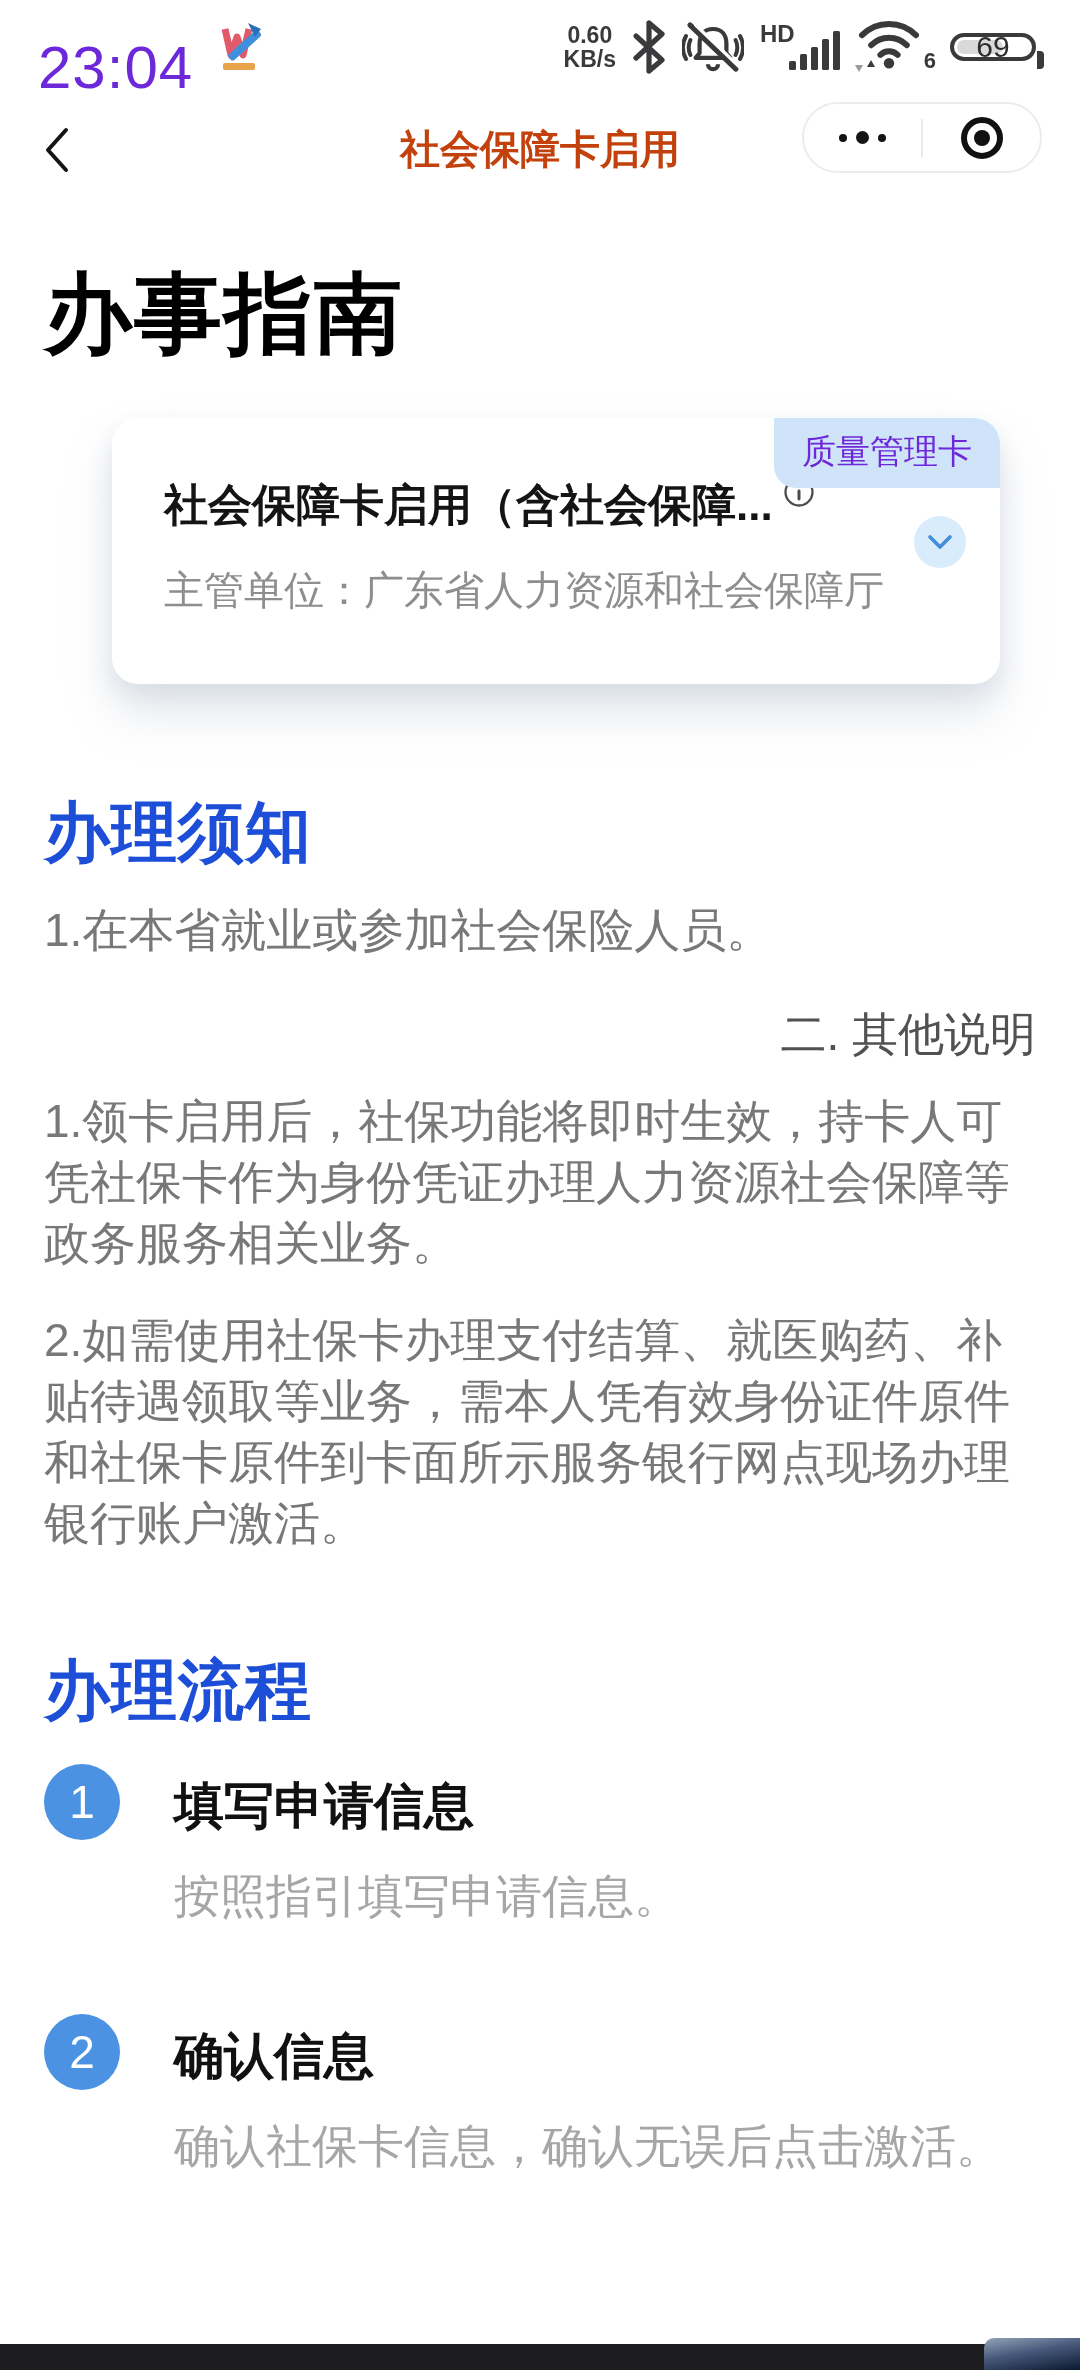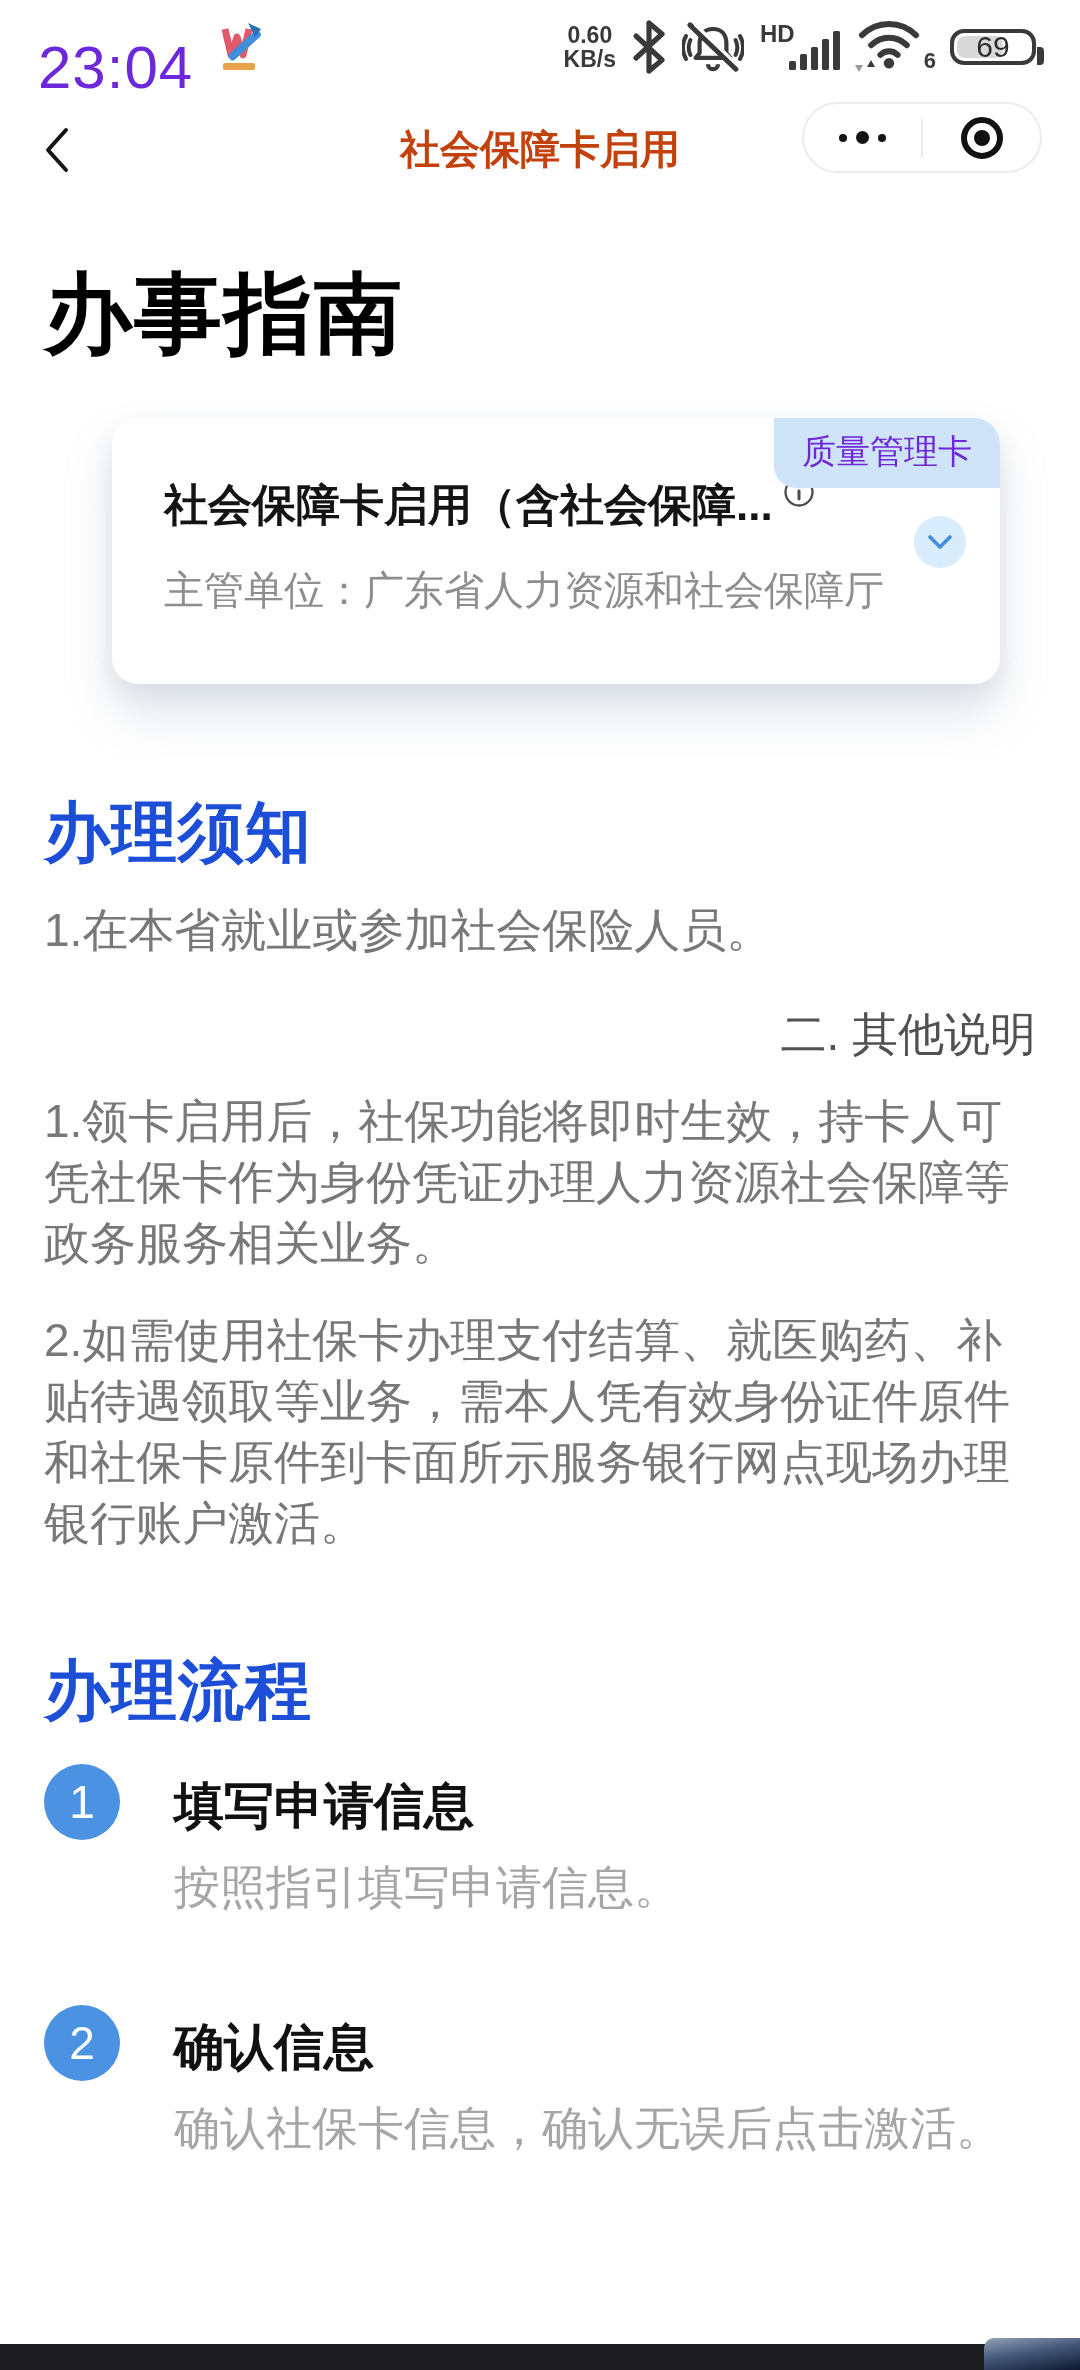--- a/index.html
+++ b/index.html
@@ -23,21 +23,21 @@
   .sb-speed{ text-align:center; line-height:24px; font-size:23px; font-weight:700; color:#3a3a3c; }
   .icon{ display:block; }
   .hd-signal{ position:relative; width:80px; height:58px; }
   .hd-label{ position:absolute; left:0; top:2px; font-size:24px; font-weight:700; color:#3a3a3c; }
   .bars{ position:absolute; right:0; bottom:6px; display:flex; align-items:flex-end; gap:4px; }
   .bars i{ display:block; width:7px; background:#3a3a3c; border-radius:1.5px; }
   .wifi-wrap{ position:relative; width:78px; height:58px; }
   .wifi-net{ position:absolute; right:-2px; bottom:2px; font-size:22px; font-weight:700; color:#3a3a3c; }
   .wifi-arrows{ position:absolute; left:-2px; bottom:4px; display:flex; gap:2px; }
   .battery{
-    position:relative; width:86px; height:36px; border:4px solid #3a3a3c; border-radius:14px;
+    position:relative; width:86px; height:28px; border:4px solid #3a3a3c; border-radius:14px;
     display:flex; align-items:center; justify-content:center; margin-right:10px;
   }
   .battery-fill{ position:absolute; left:3px; top:3px; bottom:3px; width:46px; background:#d9d9d9; border-radius:8px; }
   .battery-num{ position:relative; font-size:30px; font-weight:500; color:#2c2c2e; }
   .battery-nub{ position:absolute; right:-12px; top:14px; width:7px; height:18px; background:#3a3a3c; border-radius:0 4px 4px 0; }
 
   
   .nav-bar{ height:122px; position:relative; display:flex; align-items:center; }
   .back-btn{ position:absolute; left:38px; top:36px; width:40px; height:52px; cursor:pointer; }
   .nav-title{
@@ -89,21 +89,21 @@
   .process-heading{ margin-top:100px; }
 
   .step{ display:flex; margin-top:34px; }
   .step + .step{ margin-top:84px; }
   .step-circle{
     flex:0 0 76px; width:76px; height:76px; border-radius:50%; background:#4b92e2;
     color:#fff; font-size:46px; display:flex; align-items:center; justify-content:center; margin-top:4px;
   }
   .step-body{ margin-left:54px; padding-top:14px; }
   .step-title{ font-size:50px; line-height:64px; font-weight:700; color:#111; }
-  .step-desc{ margin-top:19px; font-size:46px; line-height:60px; color:#a6a6a6; }
+  .step-desc{ margin-top:28px; font-size:46px; line-height:60px; color:#a6a6a6; }
 
   
   .bottom-bar{ position:absolute; left:0; right:0; bottom:0; height:26px; background:#1d1d20; }
   .bottom-corner{
     position:absolute; right:0; bottom:0; width:96px; height:32px;
     background:linear-gradient(170deg,#94a3b8 0%,#46587a 45%,#0c1830 100%);
     border-radius:10px 0 0 0;
   }
 </style>
 </head>

